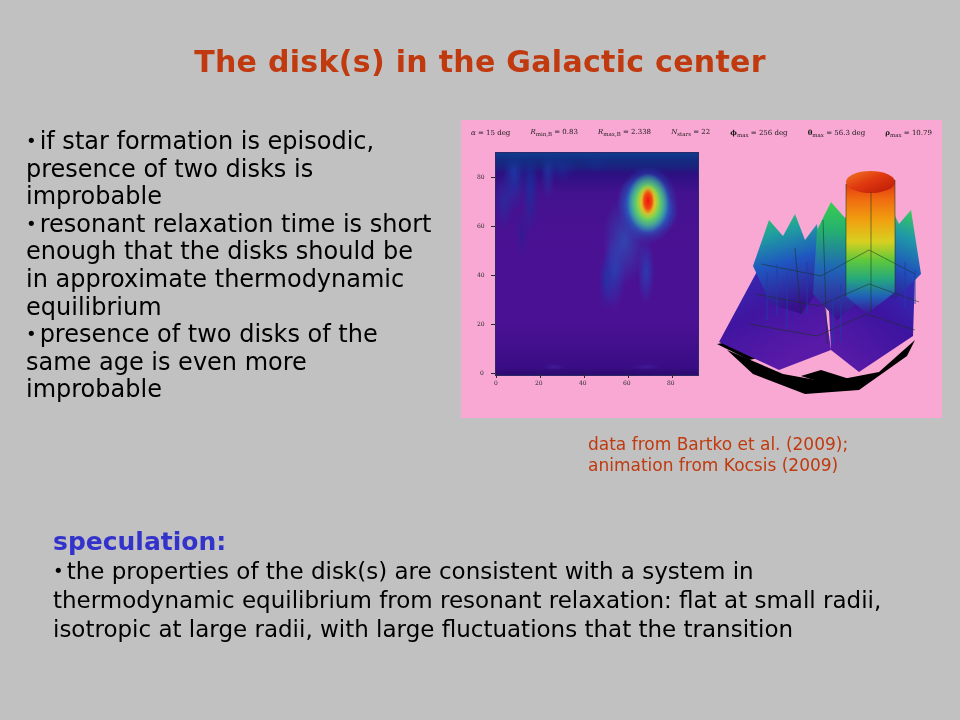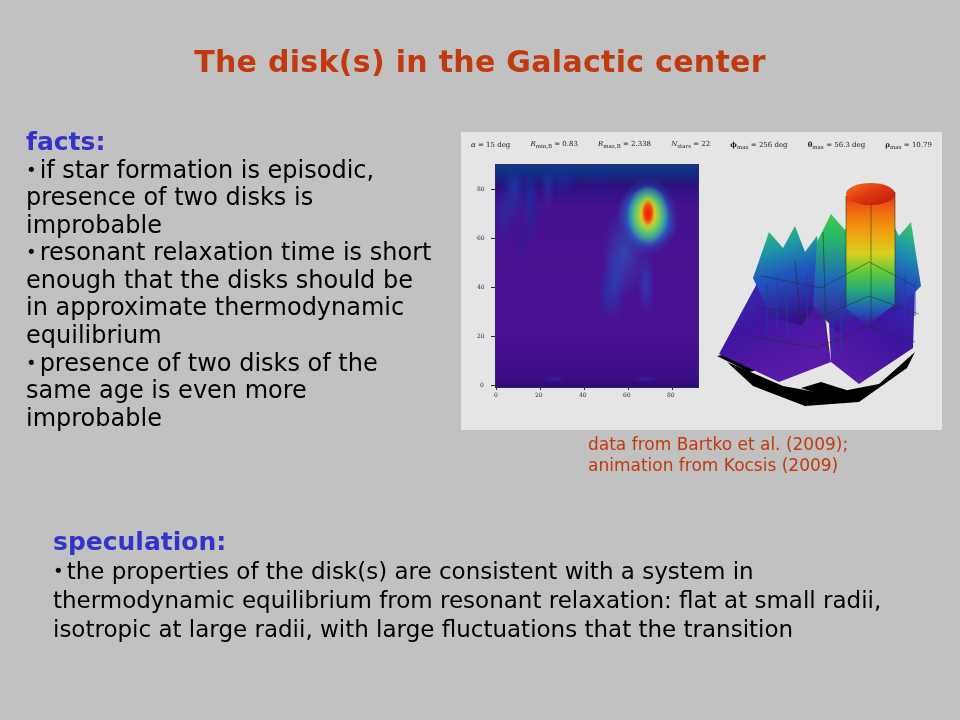--- a/index.html
+++ b/index.html
@@ -62,22 +62,21 @@
     padding-right: 3px;
   }
 
   
   #figure-panel {
     position: absolute;
     left: 461px;
     top: 120px;
     width: 481px;
     height: 298px;
-    background: #e5e5e5;
-    margin-top: 12px;
+    background: #f9a8d4;
   }
   #param-bar {
     position: absolute;
     left: 0;
     top: 5px;
     width: 481px;
     height: 16px;
     display: flex;
     justify-content: space-around;
     align-items: center;
@@ -203,21 +202,20 @@
     font-size: 23px;
     line-height: 1.28;
   }
 </style>
 </head>
 <body>
 
 <div id="slide-title">The disk(s) in the Galactic center</div>
 
 <div id="facts-block">
-  <div class="section-heading">facts:</div>
   <ul class="bullet-list">
     <li class="bullet-item">
       <span class="bullet-dot">•</span><span>if star formation is episodic, presence of two disks is improbable</span>
     </li>
     <li class="bullet-item">
       <span class="bullet-dot">•</span><span>resonant relaxation time is short enough that the disks should be in approximate thermodynamic equilibrium</span>
     </li>
     <li class="bullet-item">
       <span class="bullet-dot">•</span><span>presence of two disks of the same age is even more improbable</span>
     </li>

